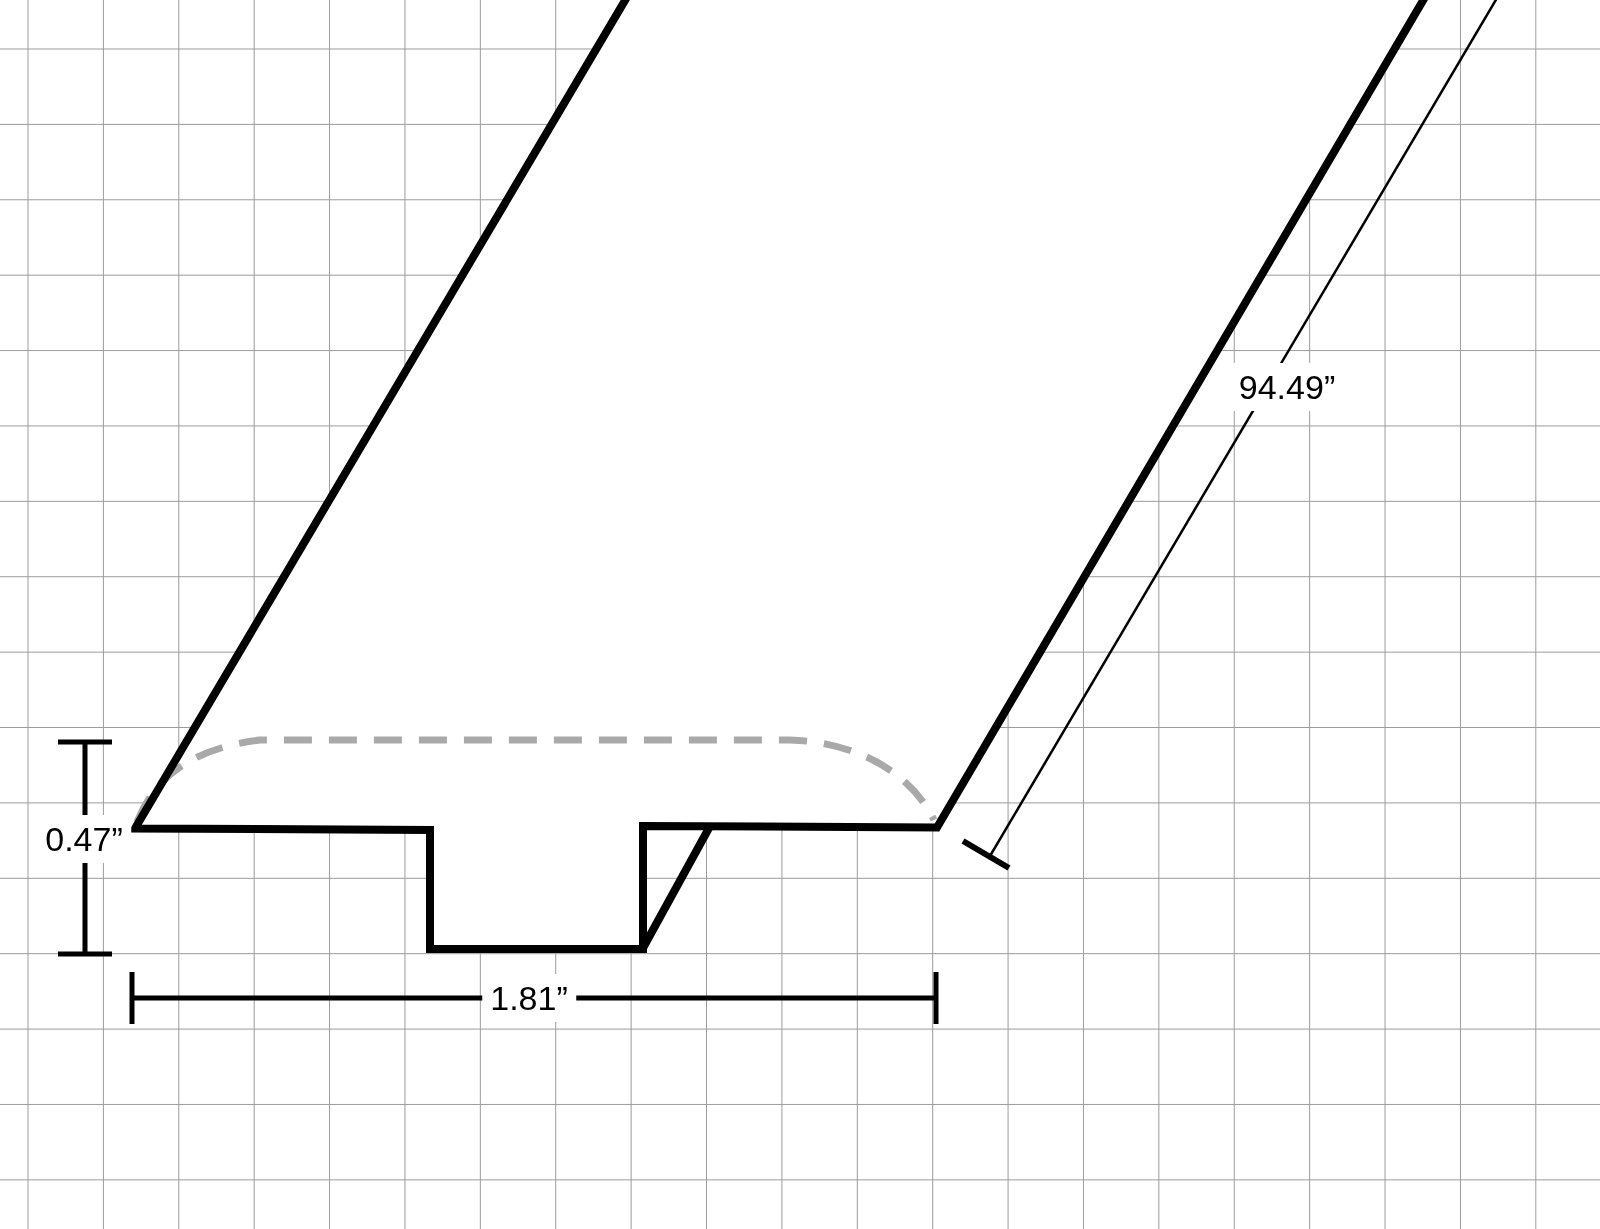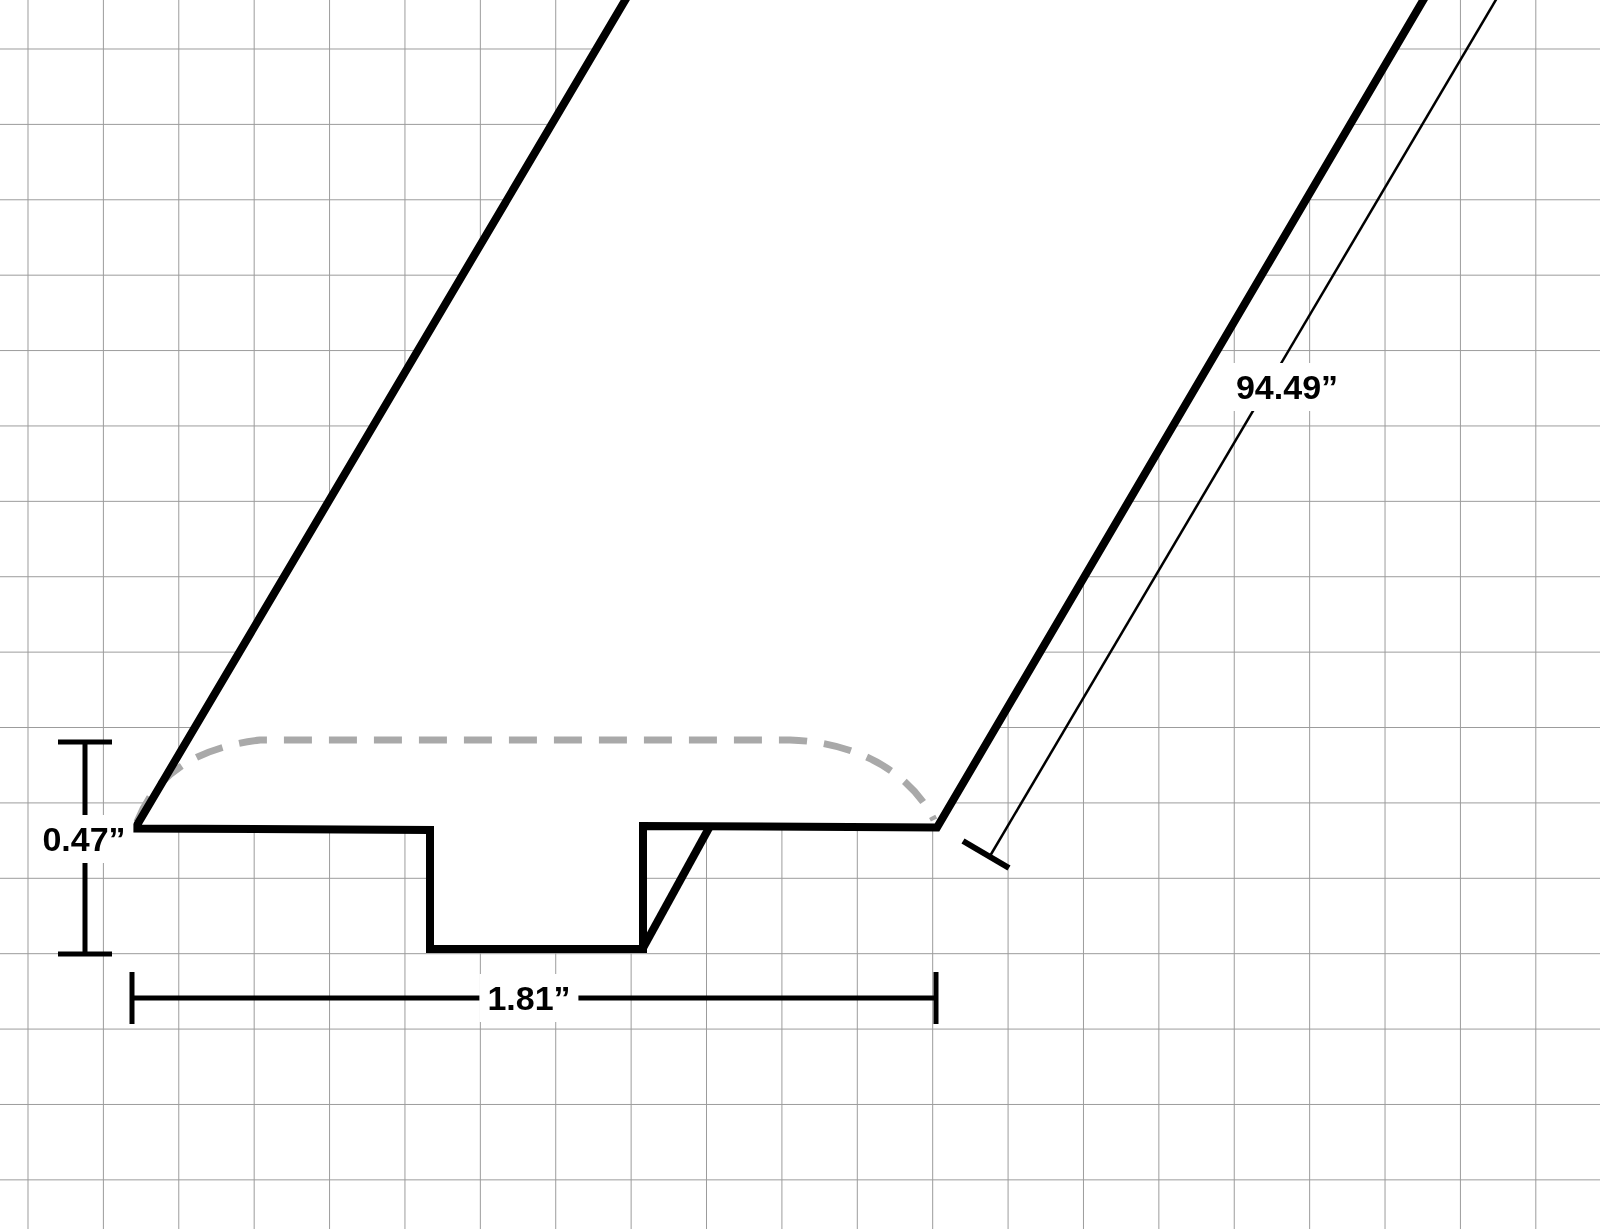--- a/index.html
+++ b/index.html
@@ -76,21 +76,21 @@
     stroke-width: 6;
     stroke-linecap: butt;
   }
   .dim-label {
     position: absolute;
     transform: translate(-50%, -50%);
     background: #ffffff;
     color: #000000;
     font-family: "Liberation Sans", "DejaVu Sans", sans-serif;
     font-size: 34px;
-    font-weight: 700;
+    font-weight: 400;
     line-height: 1;
     padding: 7px 8px;
     white-space: nowrap;
   }
   .label-height { left: 84px;   top: 839px; text-align: center; }
   .label-width  { left: 529px;  top: 998px; text-align: center; }
   .label-length { left: 1287px; top: 387px; }
 </style>
 </head>
 <body>

